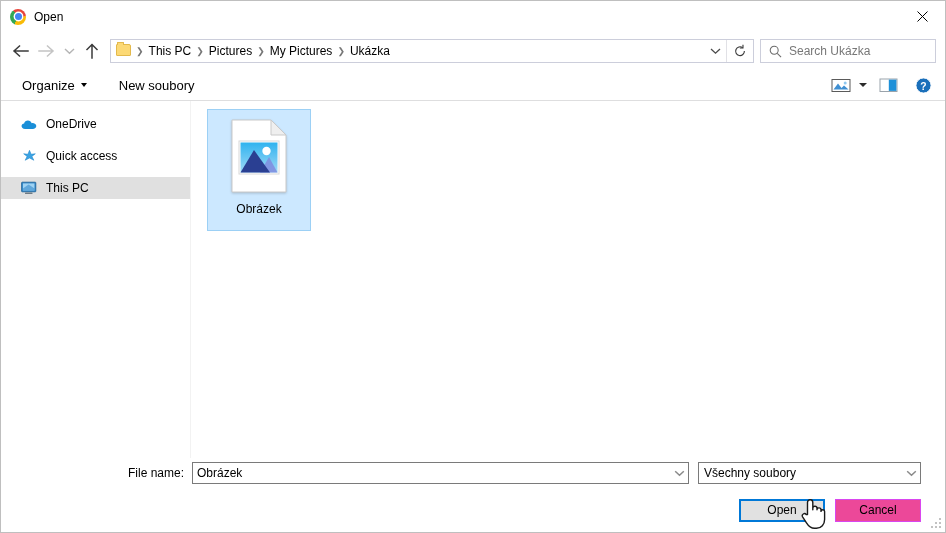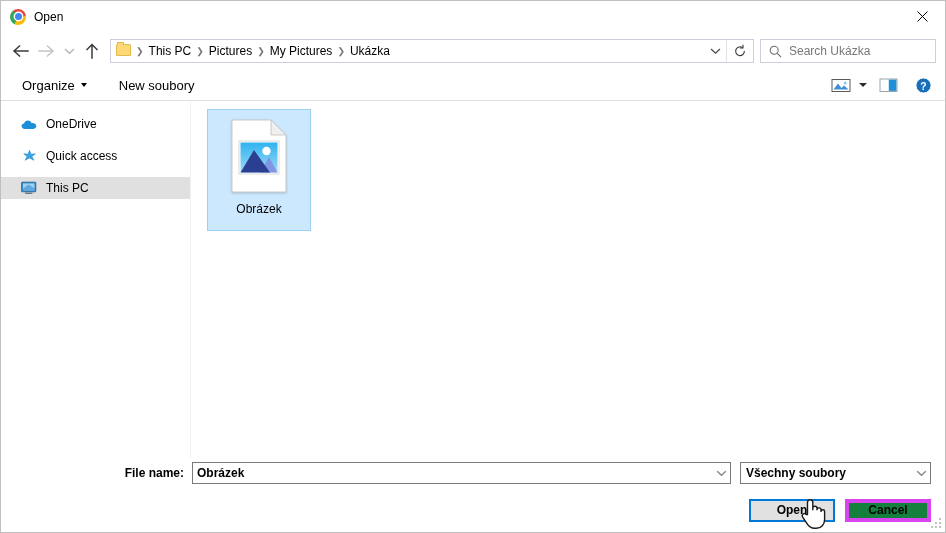--- a/index.html
+++ b/index.html
@@ -283,25 +283,24 @@
     font-size: 12px;
     color: #000000;
     margin-top: 9px;
     line-height: 14px;
     white-space: nowrap;
   }
 
   
   .bottom {
     flex: none;
-    padding: 0 14px 0 0;
-    box-sizing: border-box;
-    background: #ffffff;
-    position: relative;
-    font-weight: bold;
+    padding: 0 24px 0 0;
+    box-sizing: border-box;
+    background: #ffffff;
+    position: relative;
   }
   .row-filename {
     display: flex;
     align-items: center;
     height: 30px;
     padding-left: 14px;
   }
   .fn-label {
     font-size: 12px;
     color: #000000;
@@ -332,21 +331,21 @@
   }
   .combo-arrow {
     width: 17px;
     height: 100%;
     display: flex;
     align-items: center;
     justify-content: center;
     flex: none;
   }
   .type-combo {
-    width: 191px;
+    width: 223px;
     flex: none;
     margin-left: 9px;
     height: 22px;
     border: 1px solid #7a7a7a;
     background: #ffffff;
     display: flex;
     align-items: center;
     box-sizing: border-box;
   }
   .type-value {
@@ -365,22 +364,22 @@
     align-items: center;
     height: 44px;
     padding-right: 0;
     gap: 10px;
   }
   .btn {
     width: 86px;
     height: 23px;
     font-size: 12px;
     color: #000000;
-    background: #15803d;
-    border: 4px solid #d946ef;
+    background: #ec4899;
+    border: 1px solid #d946ef;
     box-sizing: border-box;
     display: flex;
     align-items: center;
     justify-content: center;
     line-height: 16px;
   }
   .btn.default {
     background: #e1e1e1;
     border: 1px solid #0078d7;
     box-shadow: 0 0 0 1px #0078d7 inset;

